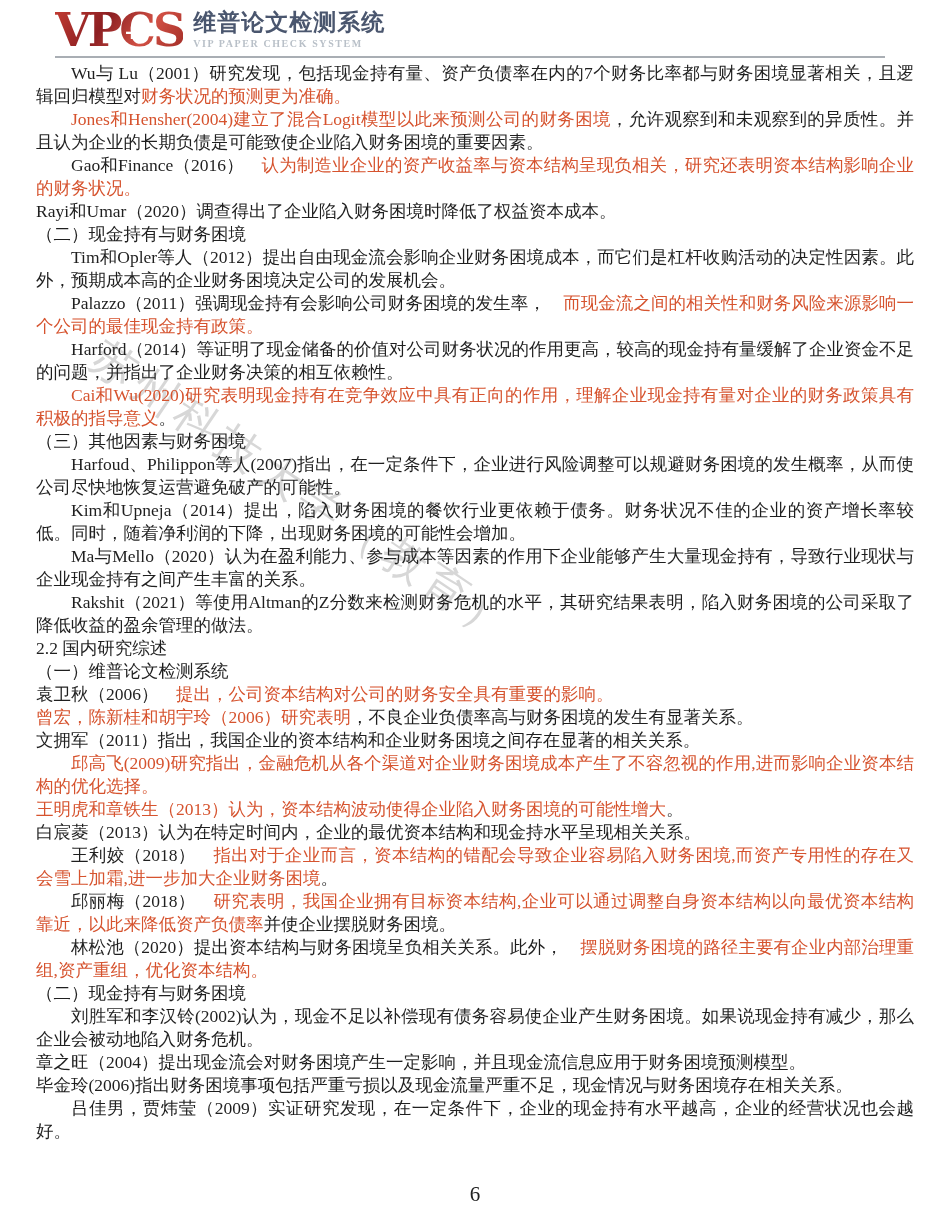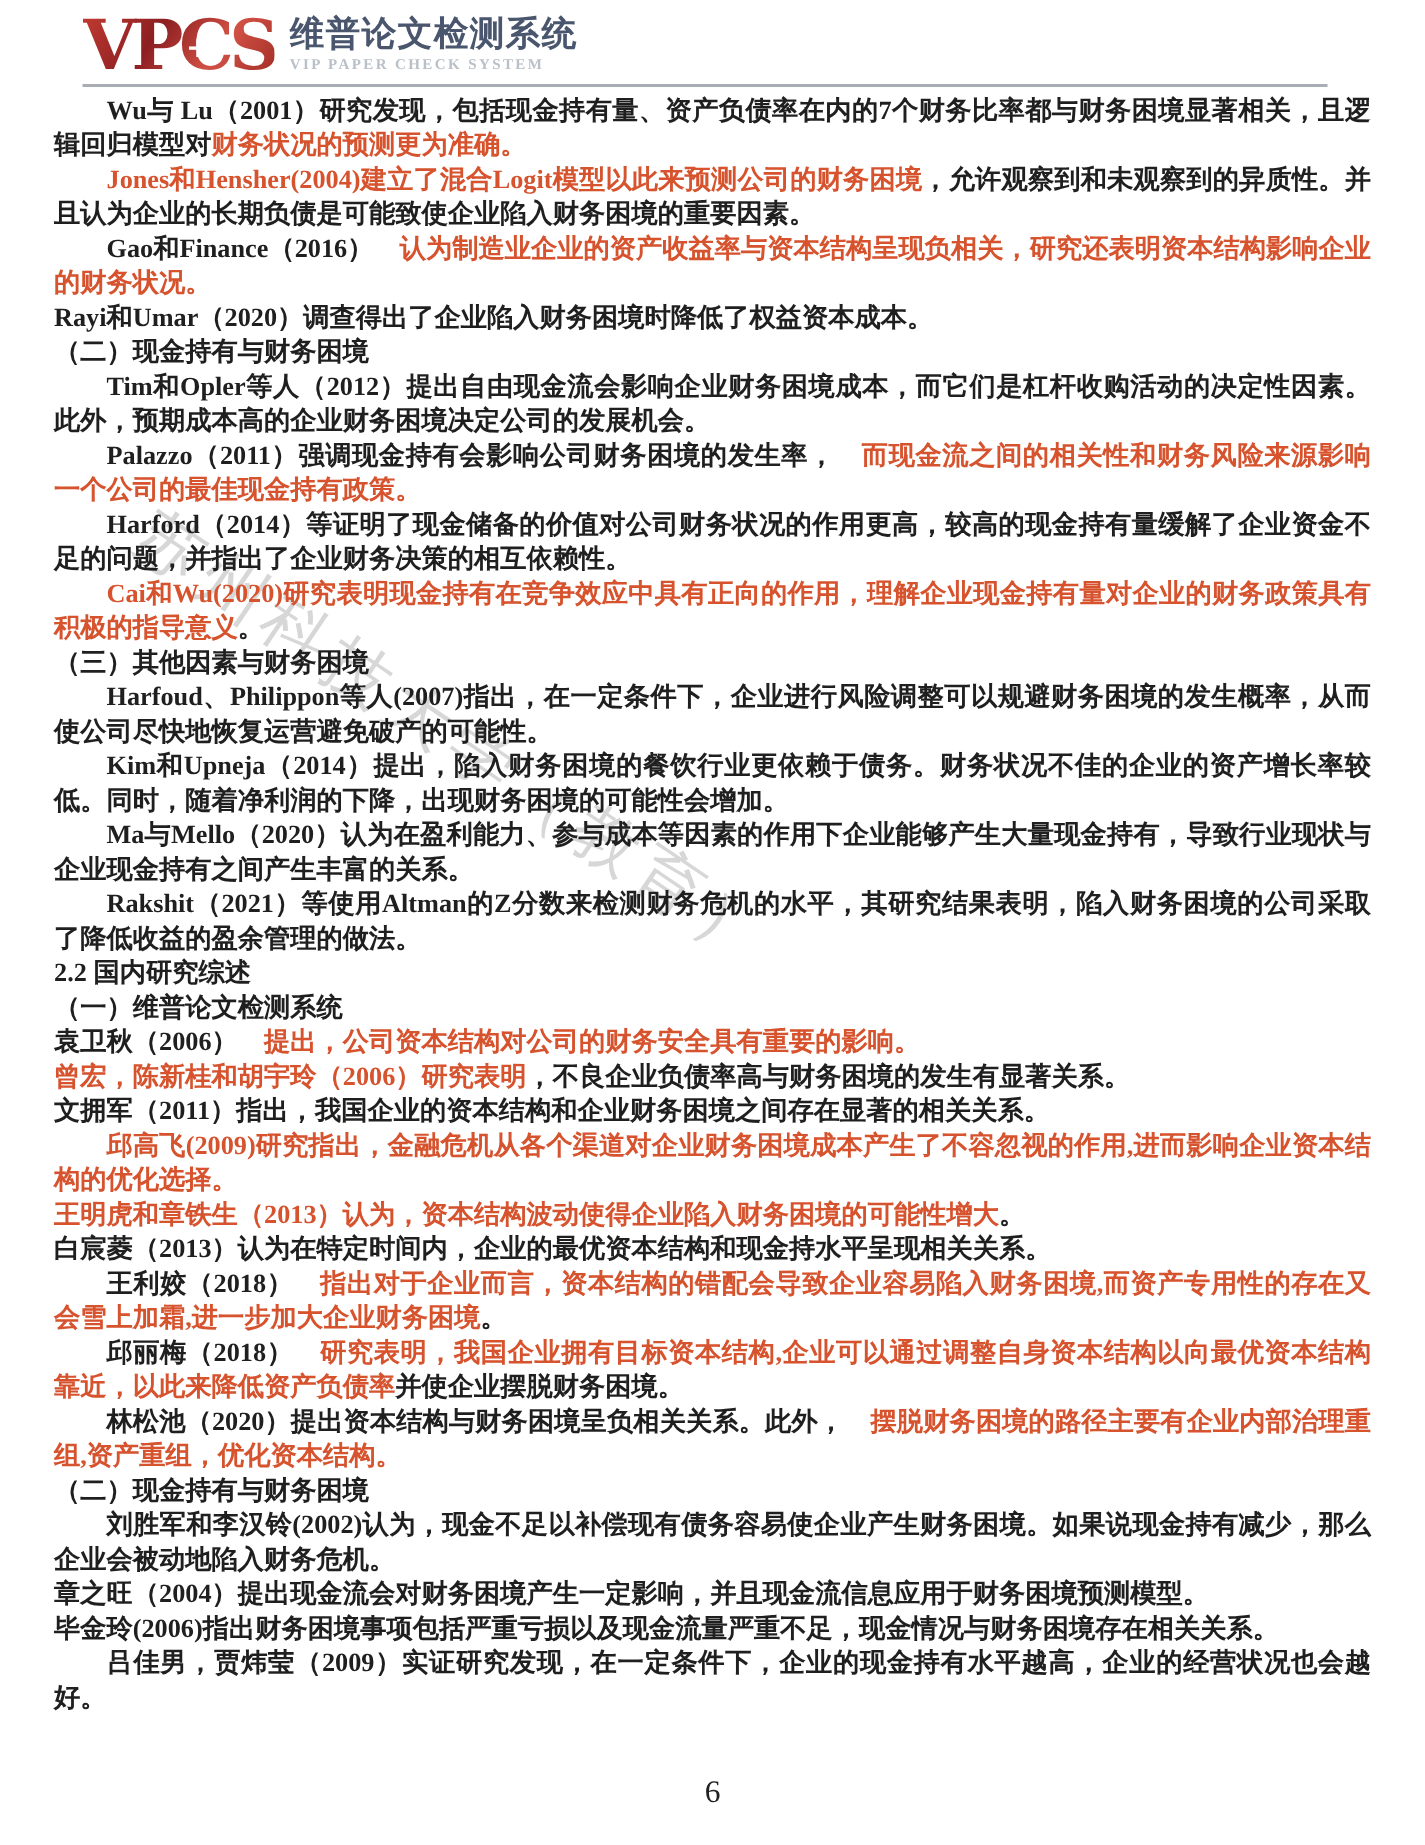--- a/index.html
+++ b/index.html
@@ -71,21 +71,20 @@
     font-family:"Liberation Serif",serif;
   }
   
   .content{
     position:absolute;top:62px;left:36px;width:878px;
     z-index:2;
     font-size:17.5px;line-height:23px;
     color:var(--body-text);
     text-align:justify;
     word-break:break-all;
-    font-weight:bold;
   }
   .content p{margin:0;padding:0;}
   .content p.indent{text-indent:2em;}
   .seg.red{color:var(--highlight-red);}
   .seg.black{color:var(--body-text);}
   
   .footer{
     position:absolute;top:1182px;left:0;width:950px;
     text-align:center;z-index:2;
   }

